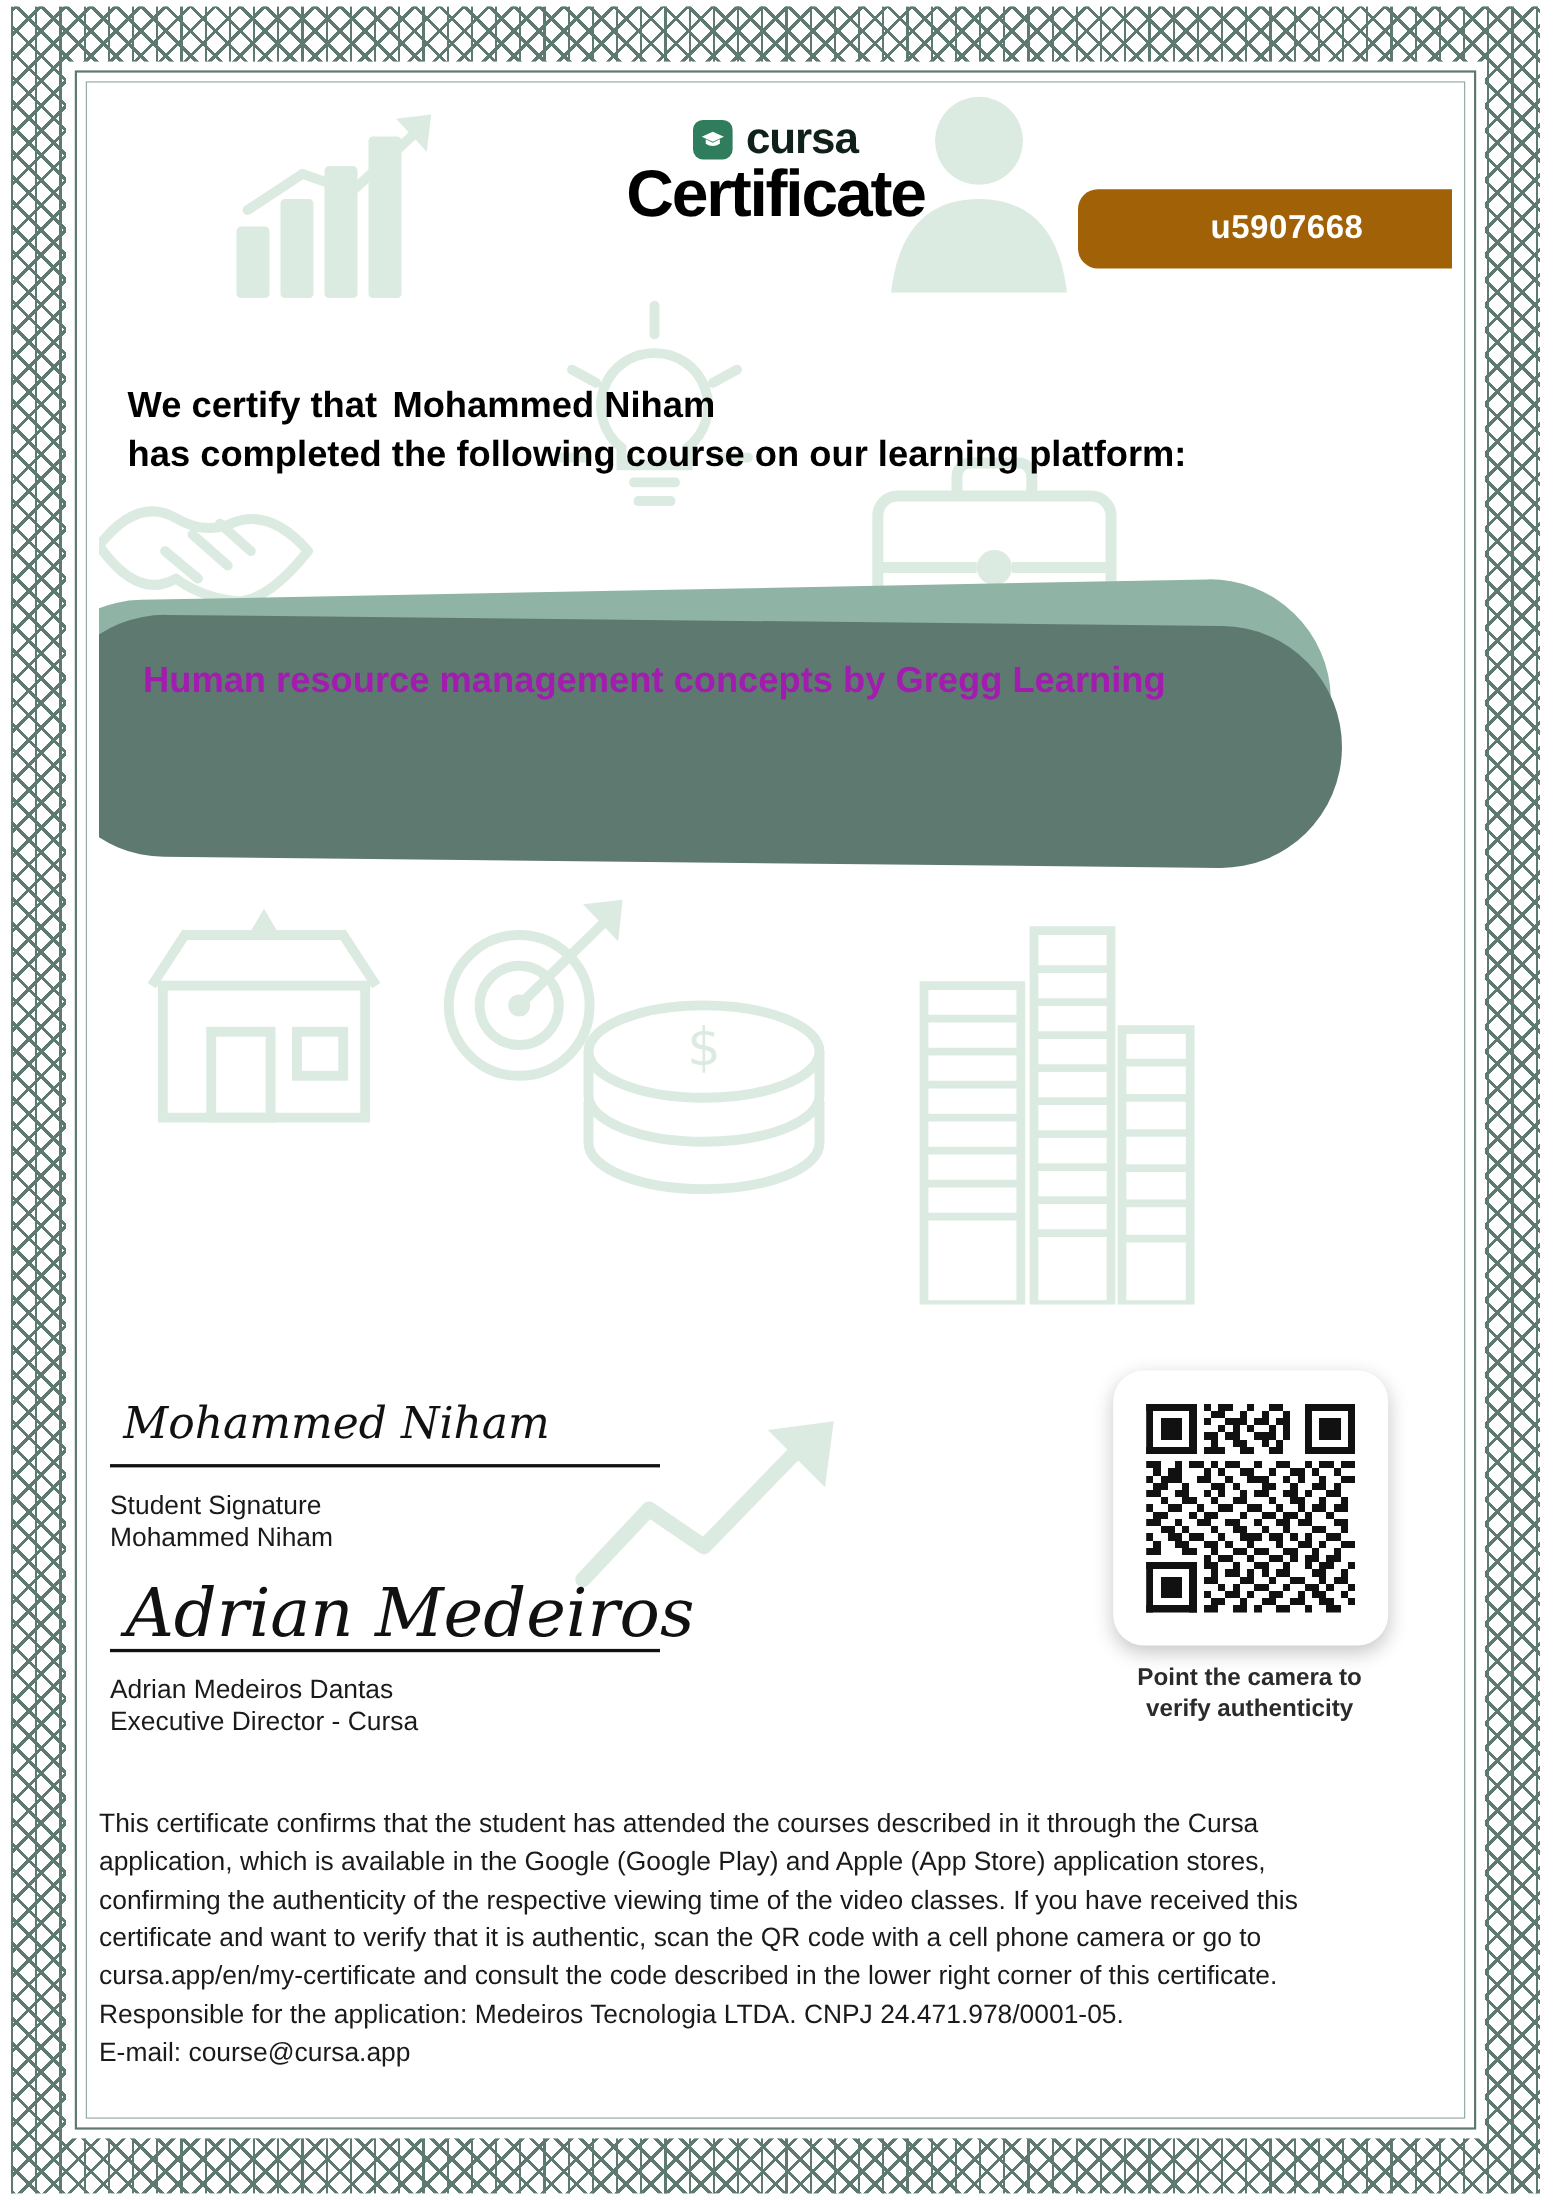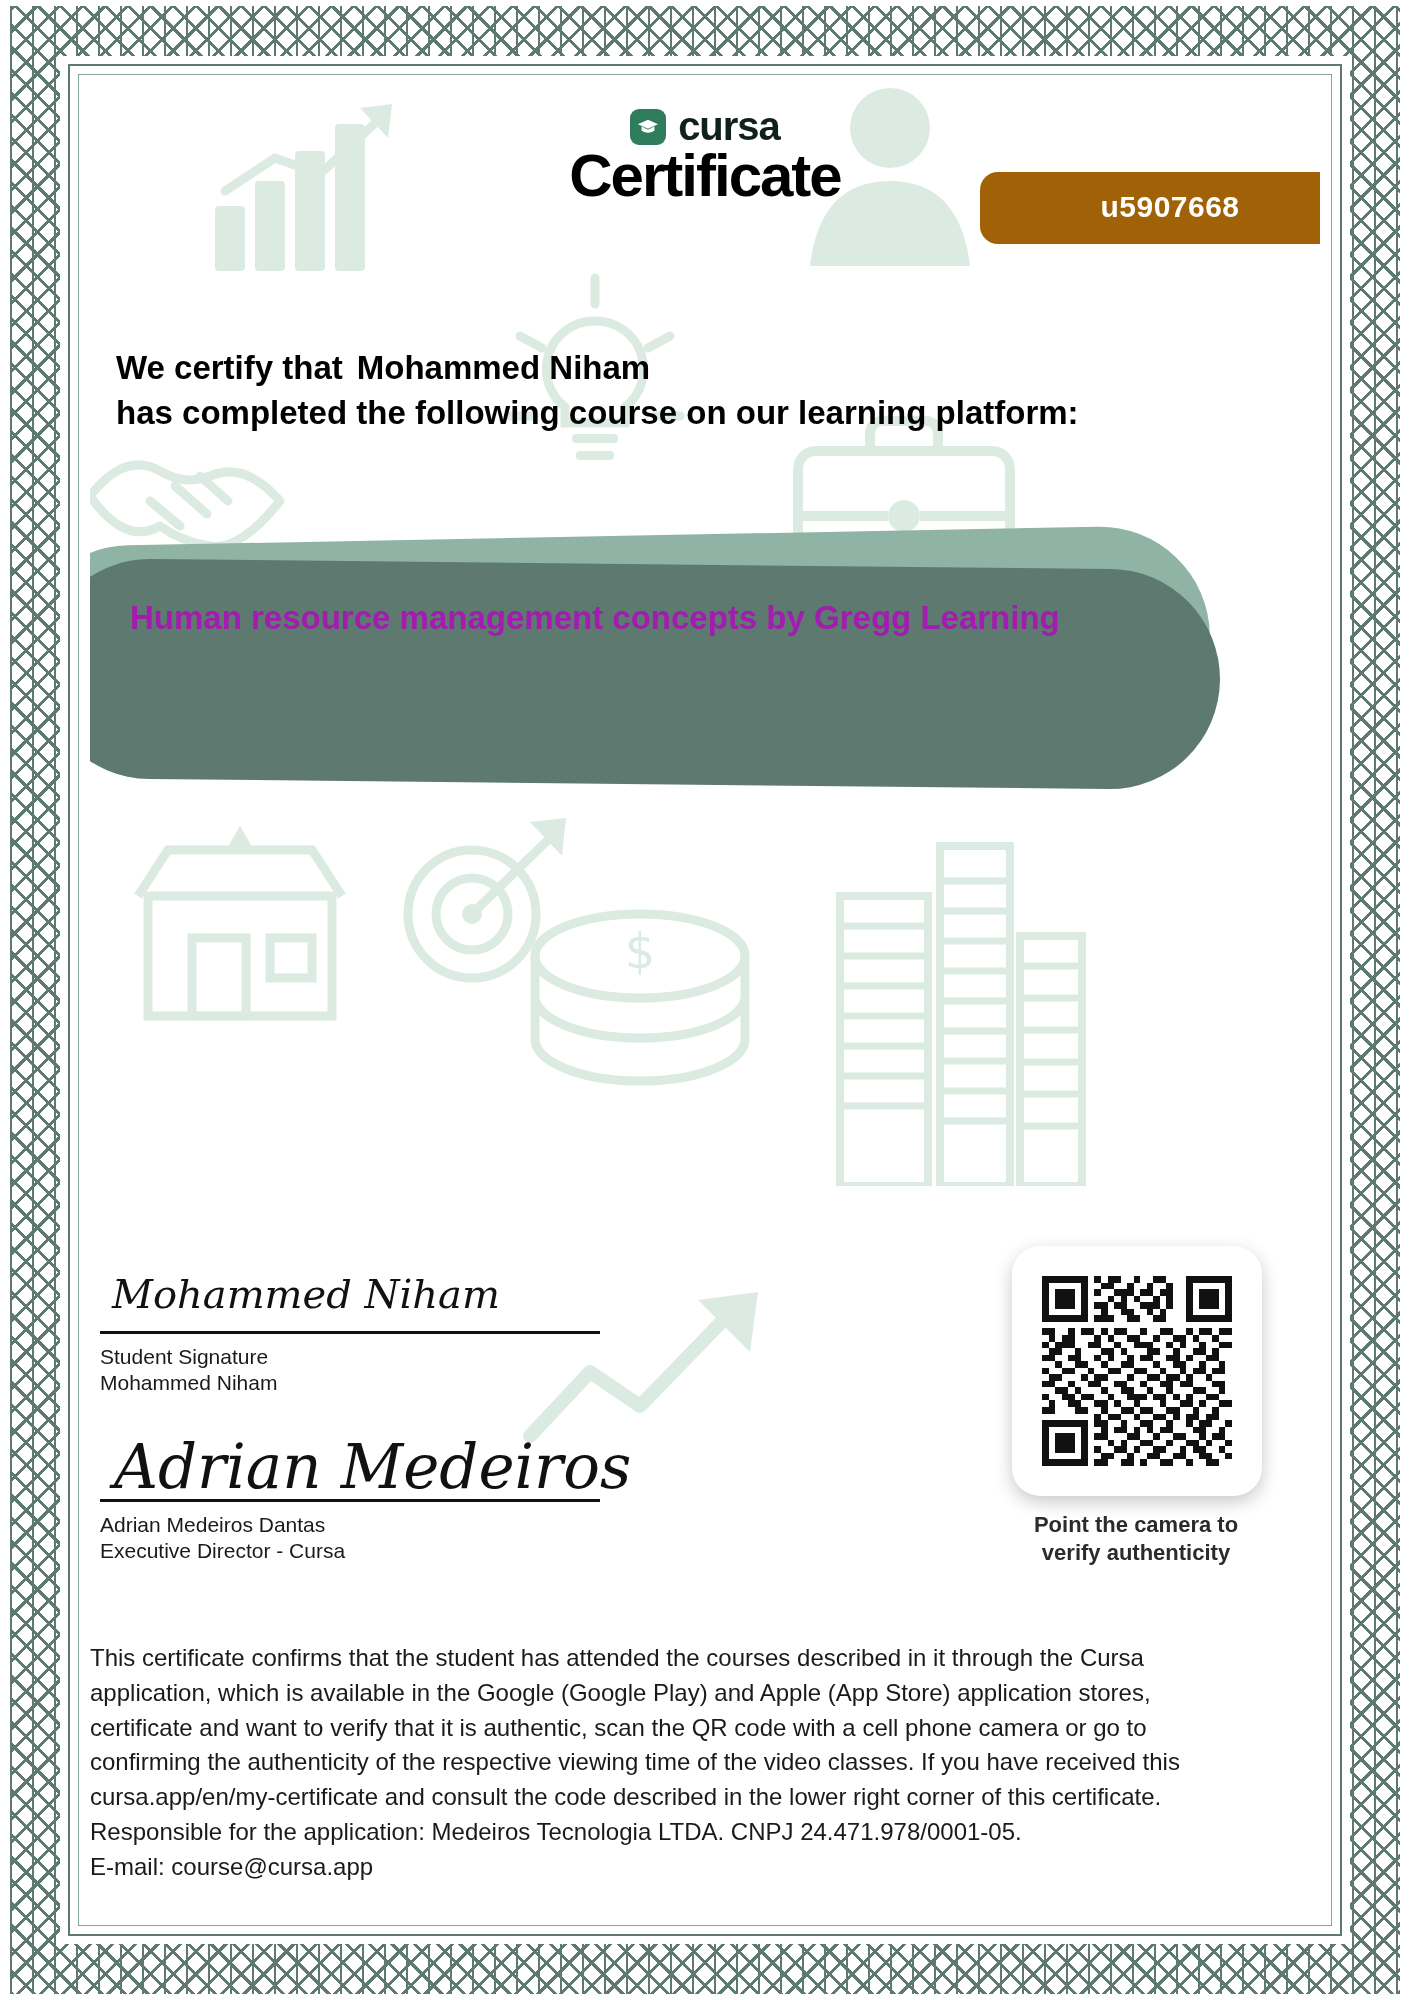--- a/index.html
+++ b/index.html
@@ -199,23 +199,23 @@
     font-style: italic;
     white-space: nowrap;
   }
   .sig-rule {
     width: 500px;
     height: 3px;
     background: #111;
     margin-top: 4px;
   }
   .sig-label {
-    font-size: 21px;
+    font-size: 24px;
     color: #1a1a1a;
-    margin-top: 10px;
+    margin-top: 20px;
     line-height: 1.22;
   }
   .sig-block2 {
     position: absolute;
     left: 10px;
     top: 1345px;
     width: 560px;
   }
   .sig-img2 {
     height: 64px;
@@ -610,21 +610,21 @@
       </svg>
     </div>
     <div class="qr-caption">
       <div>Point the camera to</div>
       <div>verify authenticity</div>
     </div>
 
     <div class="legal">
       <div>This certificate confirms that the student has attended the courses described in it through the Cursa</div>
       <div>application, which is available in the Google (Google Play) and Apple (App Store) application stores,</div>
+      <div>confirming the authenticity of the respective viewing time of the video classes. If you have received this</div>
       <div>certificate and want to verify that it is authentic, scan the QR code with a cell phone camera or go to</div>
-      <div>confirming the authenticity of the respective viewing time of the video classes. If you have received this</div>
       <div>cursa.app/en/my-certificate and consult the code described in the lower right corner of this certificate.</div>
       <div>Responsible for the application: Medeiros Tecnologia LTDA. CNPJ 24.471.978/0001-05.</div>
       <div>E-mail: course@cursa.app</div>
     </div>
 
   </div>
 </div>
 
 </body></html>

